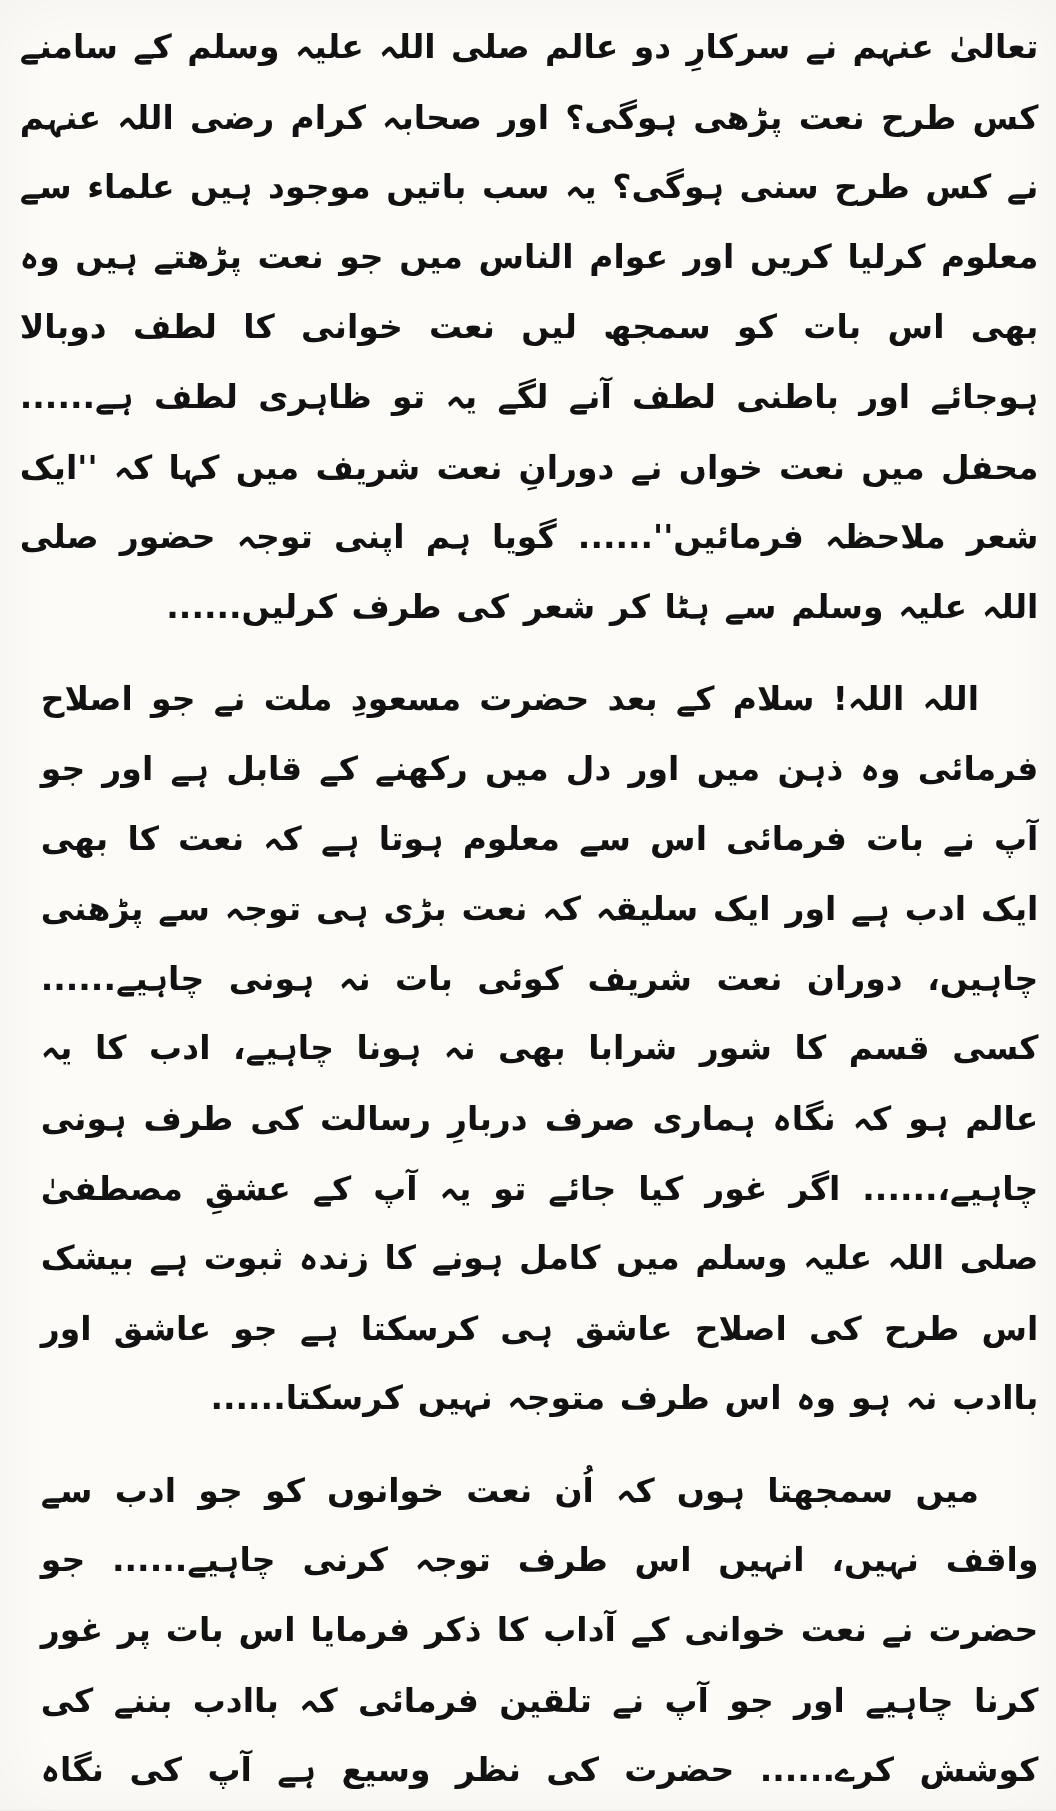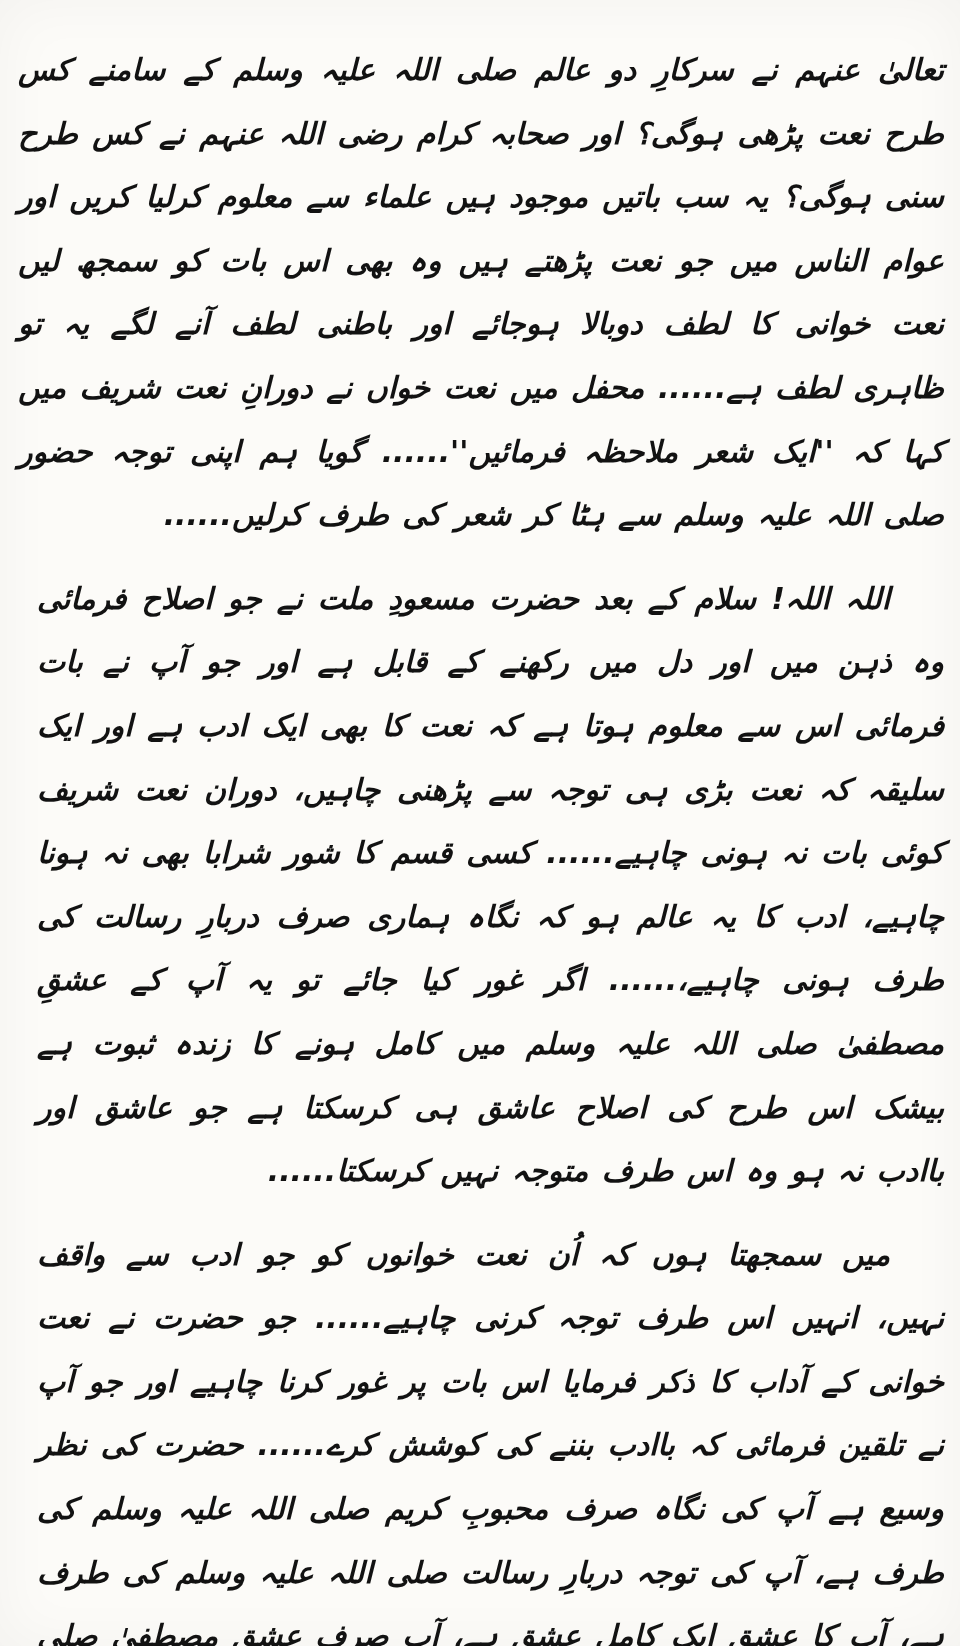--- a/index.html
+++ b/index.html
@@ -10,25 +10,24 @@
     .page {
       position: relative;
       width: 960px;
       height: 1646px;
       margin: 0 auto;
       box-sizing: border-box;
       background: #fcfbf8;
       color: #121212;
       direction: rtl;
       overflow: hidden;
-      padding: 38px 16px 18px 18px;
+      padding: 12px 16px 18px 18px;
       font-family: "DejaVu Sans", sans-serif;
       
       box-shadow: inset 0 0 60px rgba(0,0,0,0.04);
-      font-style: italic;
     }
     .para {
       margin: 0 0 20px 0;
       font-size: 30px;
       font-weight: bold;
       line-height: 2.12;
       text-align: justify;
       word-spacing: 3px;
       -webkit-font-smoothing: antialiased;
     }

